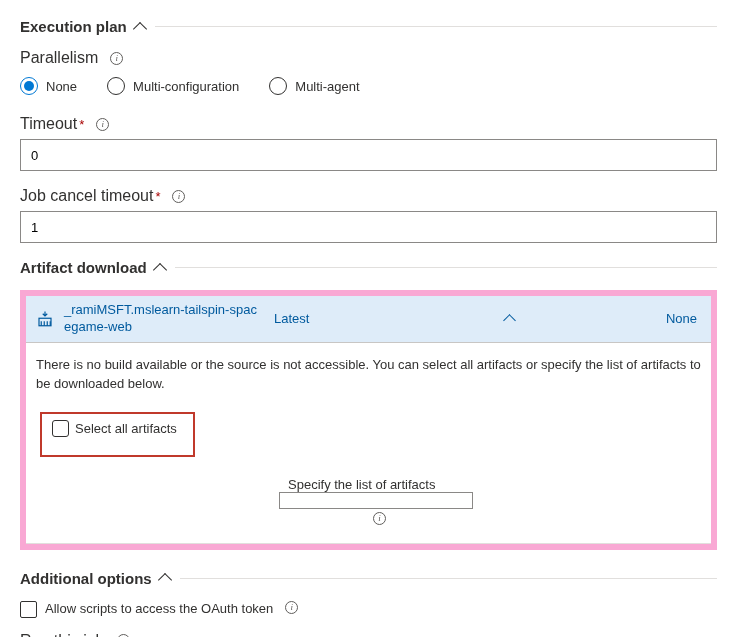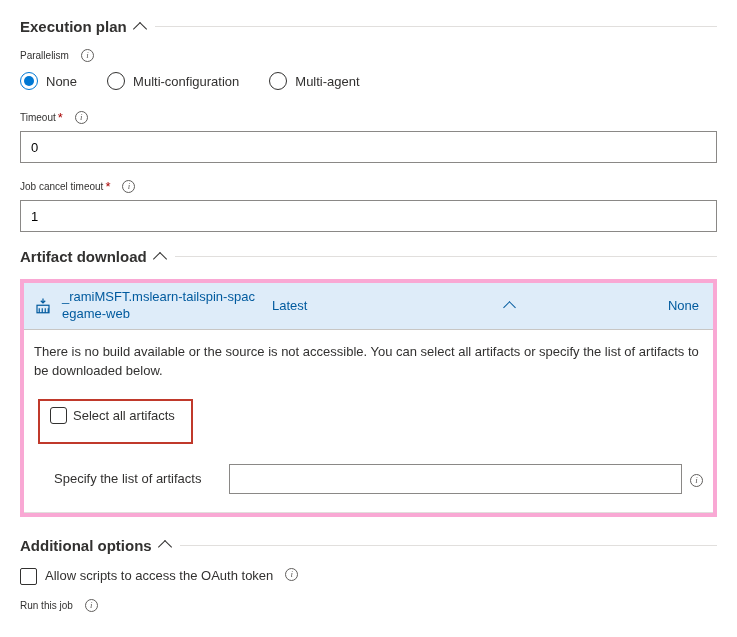--- a/index.html
+++ b/index.html
@@ -47,21 +47,21 @@
     border-right: 1.5px solid #005a9e;
     position: relative;
     top: 2px;
   }
   .field-label-row {
     display: flex;
     align-items: center;
     margin-bottom: 6px;
   }
   .field-label {
-    font-size: 10px;
+    font-size: 16px;
     color: #323130;
   }
   .required { color: #a80000; margin-left: 2px; }
   .info-icon {
     width: 13px; height: 13px;
     border: 1px solid #605e5c;
     border-radius: 50%;
     display: inline-flex;
     align-items: center;
     justify-content: center;
@@ -106,21 +106,21 @@
     width: 100%;
     height: 32px;
     border: 1px solid #8a8886;
     padding: 0 10px;
     font-size: 13px;
     font-family: inherit;
     margin-bottom: 16px;
   }
 
   .artifact-box {
-    border: 4px solid #f9a8d4;
+    border: 6px solid #f9a8d4;
     margin-top: 2px;
     margin-bottom: 20px;
   }
   .artifact-header {
     background: #deecf9;
     border-bottom: 1px solid #c8c6c4;
     display: flex;
     align-items: center;
     padding: 6px 10px;
     cursor: pointer;
@@ -172,22 +172,23 @@
     border: 1px solid #323130;
     border-radius: 3px;
     margin-right: 6px;
     display: inline-block;
     flex-shrink: 0;
     background: #fff;
   }
   .specify-row {
     display: flex;
     align-items: center;
-    margin-left: 20px;
+    margin-left: 14px;
     margin-top: 4px;
+    flex-direction: column;
   }
   .specify-label {
     width: 175px;
     font-size: 13px;
   }
   .specify-input {
     flex: 1;
     height: 30px;
     border: 1px solid #8a8886;
     padding: 0 8px;

